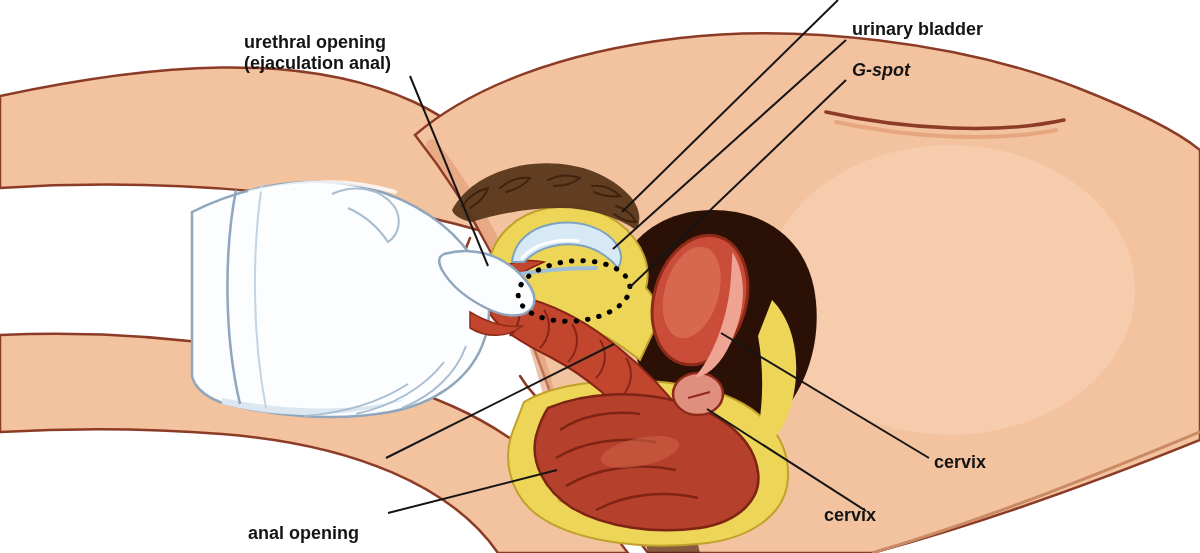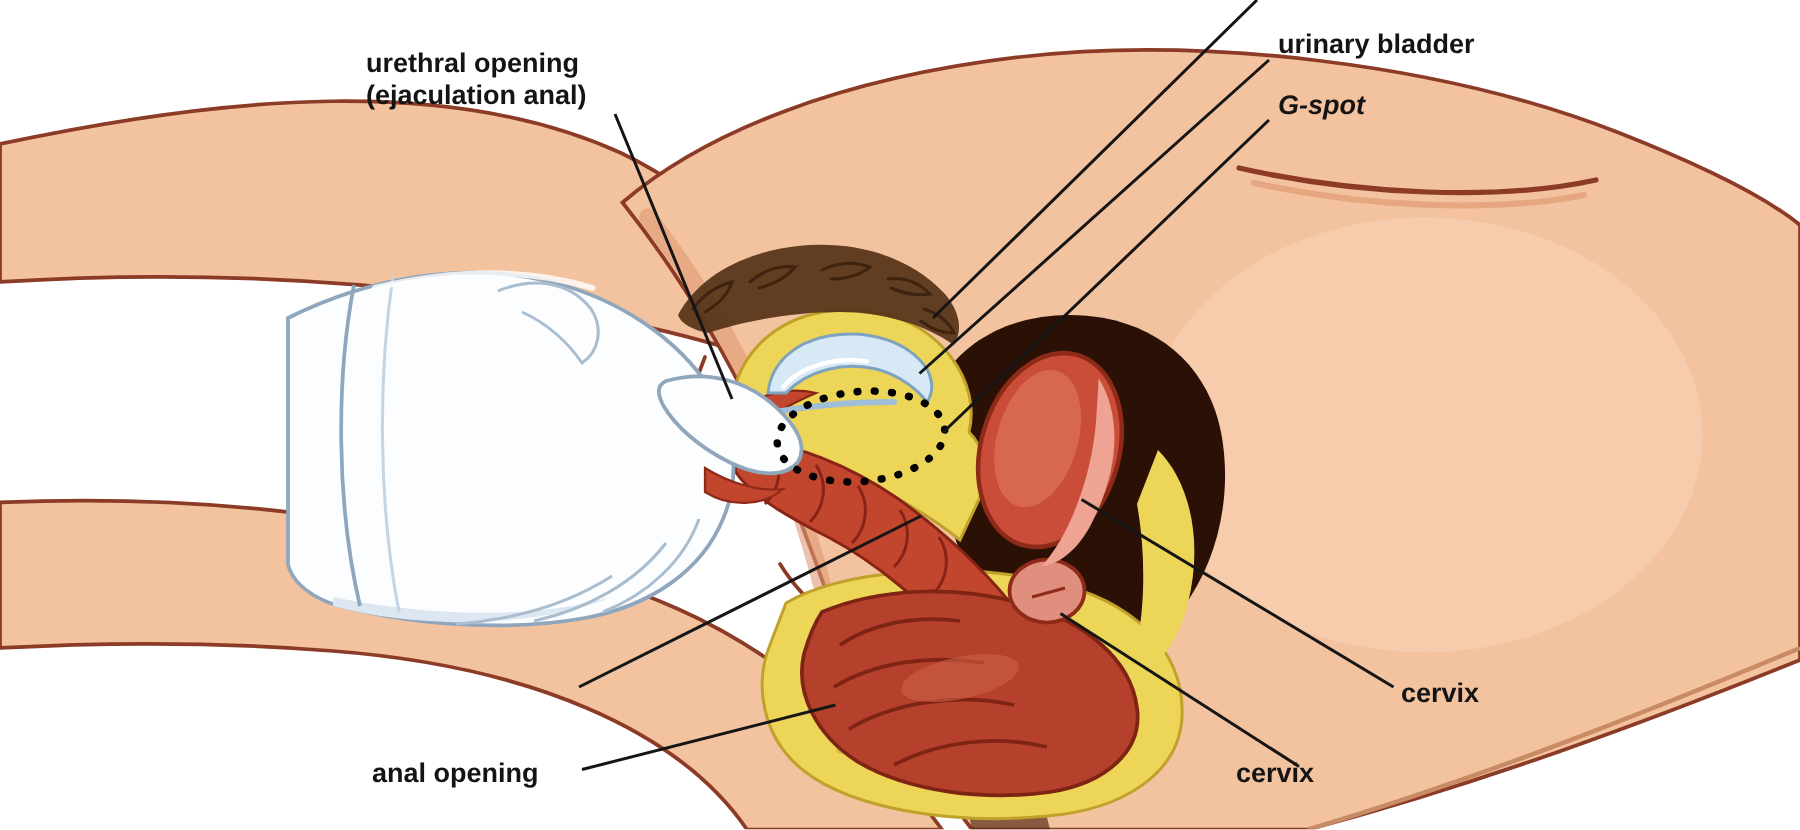--- a/index.html
+++ b/index.html
@@ -228,19 +228,19 @@
   <div class="label" style="left:244px; top:32px;">
     <span style="display:block">urethral opening</span>
     <span style="display:block">(ejaculation anal)</span>
   </div>
 
   <div class="label" style="left:852px; top:19px;">urinary bladder</div>
 
   <div class="label" style="left:852px; top:60px;font-style:italic;">G-spot</div>
 
 
-  <div class="label" style="left:248px; top:505px;">anal opening</div>
+  <div class="label" style="left:248px; top:523px;">anal opening</div>
 
   <div class="label" style="left:934px; top:452px;">cervix</div>
 
   <div class="label" style="left:824px; top:505px;">cervix</div>
 
 </div>
 
 </body></html>

